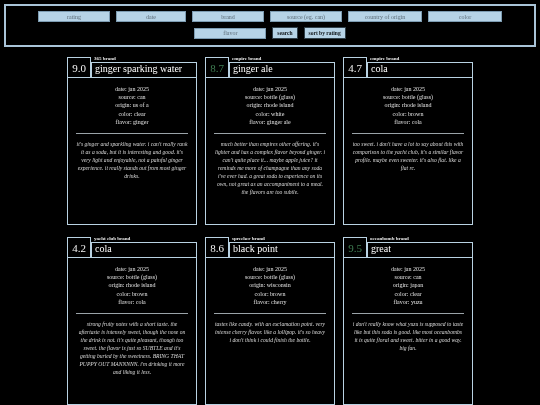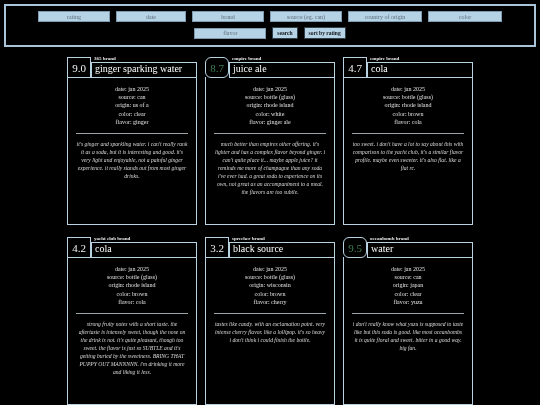--- a/index.html
+++ b/index.html
@@ -96,21 +96,21 @@
     font-family: "Liberation Serif", serif;
     font-size: 11px;
     color: #f2f2f2;
     display: flex;
     align-items: center;
     justify-content: center;
     flex: 0 0 auto;
     position: relative;
     z-index: 2;
   }
-  .rating.green { color: #3f7d52; border-radius: 6px; }
+  .rating.green { color: #3f7d52; }
 
   .head-right {
     flex: 1 1 auto;
     min-width: 0;
   }
   .brand {
     font-family: "Liberation Serif", serif;
     font-weight: bold;
     font-size: 5px;
     color: #eaeaea;
@@ -213,21 +213,21 @@
         <div class="review">it's ginger and sparkling water. i can't really rank it as a soda, but it is interesting and good. it's very light and enjoyable, not a painful ginger experience. it really stands out from most ginger drinks.</div>
       </div>
     </div>
 
     <div class="card">
       <div class="card-head">
         <div class="rating green">8.7</div>
         <div class="head-right">
           <div class="brand">empire brand</div>
           <div class="title-box">
-            <span class="title">juice ale</span>
+            <span class="title">ginger ale</span>
           </div>
         </div>
       </div>
       <div class="card-body">
         <div class="meta">
           <div>date: jan 2025</div>
           <div>source: bottle (glass)</div>
           <div>origin: rhode island</div>
           <div>color: white</div>
           <div>flavor: ginger ale</div>
@@ -282,25 +282,25 @@
           <div>color: brown</div>
           <div>flavor: cola</div>
         </div>
         <div class="divider"></div>
         <div class="review">strong fruity notes with a short taste. the aftertaste is intensely sweet, though the nose on the drink is not. it's quite pleasant, though too sweet. the flavor is just so SUBTLE and it's getting buried by the sweetness. BRING THAT PUPPY OUT MANNNNN. i'm drinking it more and liking it less.</div>
       </div>
     </div>
 
     <div class="card">
       <div class="card-head">
-        <div class="rating">3.2</div>
+        <div class="rating">8.6</div>
         <div class="head-right">
           <div class="brand">sprecher brand</div>
           <div class="title-box">
-            <span class="title">black source</span>
+            <span class="title">black point</span>
           </div>
         </div>
       </div>
       <div class="card-body">
         <div class="meta">
           <div>date: jan 2025</div>
           <div>source: bottle (glass)</div>
           <div>origin: wisconsin</div>
           <div>color: brown</div>
           <div>flavor: cherry</div>
@@ -309,21 +309,21 @@
         <div class="review">tastes like candy. with an exclamation point. very intense cherry flavor. like a lollipop. it's so heavy i don't think i could finish the bottle.</div>
       </div>
     </div>
 
     <div class="card">
       <div class="card-head">
         <div class="rating green">9.5</div>
         <div class="head-right">
           <div class="brand">oceanbomb brand</div>
           <div class="title-box">
-            <span class="title">water</span>
+            <span class="title">great</span>
           </div>
         </div>
       </div>
       <div class="card-body">
         <div class="meta">
           <div>date: jan 2025</div>
           <div>source: can</div>
           <div>origin: japan</div>
           <div>color: clear</div>
           <div>flavor: yuzu</div>

